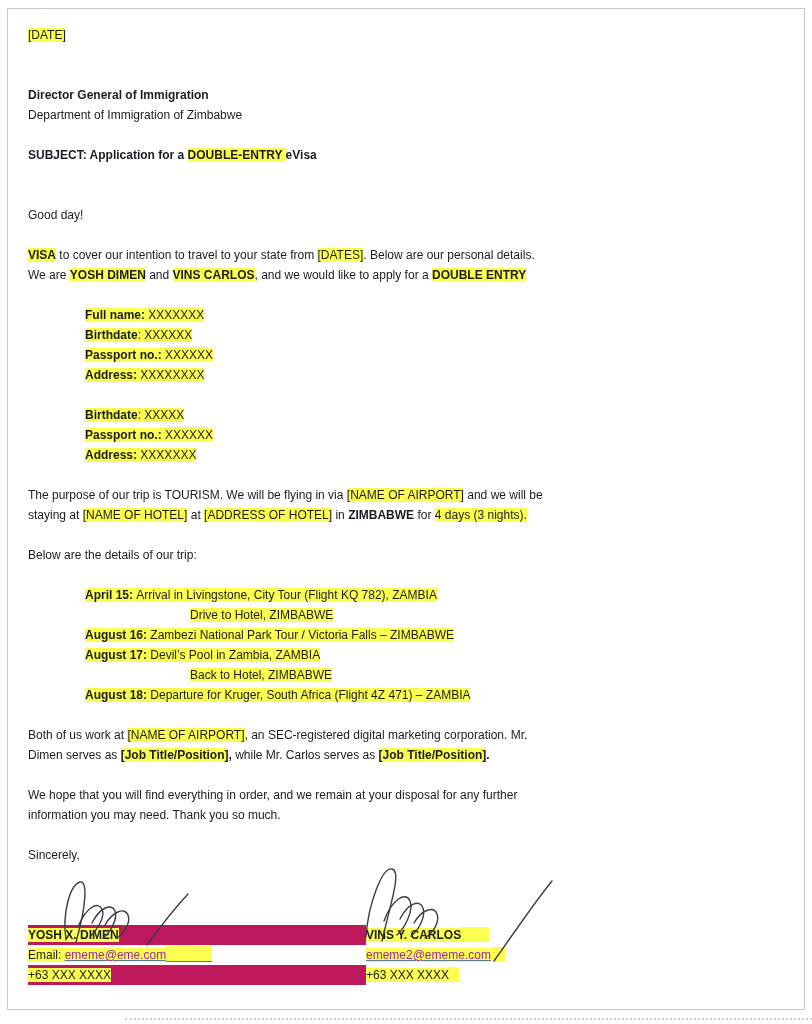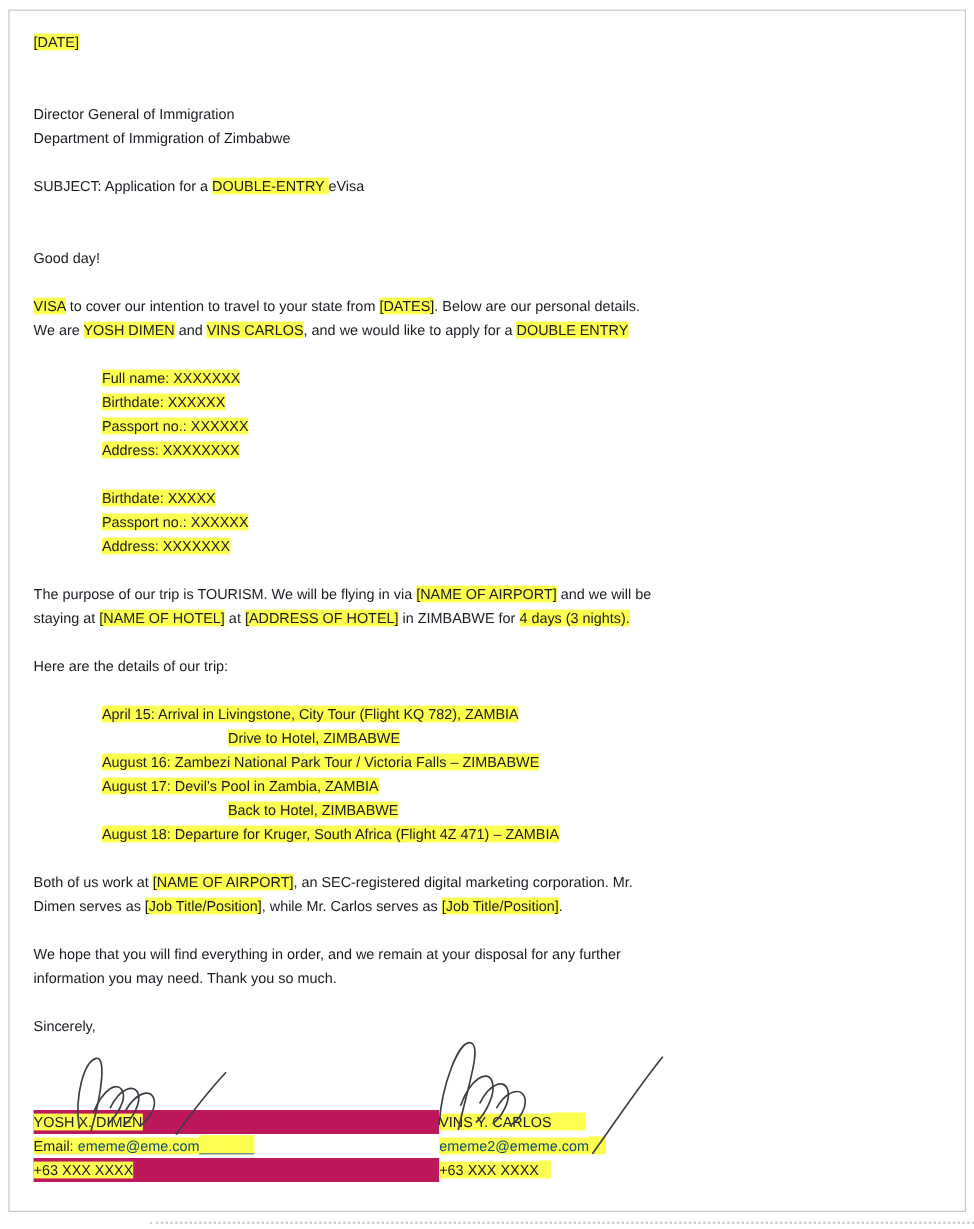--- a/index.html
+++ b/index.html
@@ -12,23 +12,23 @@
     position:absolute;left:7px;top:8px;width:798px;height:1002px;
     box-sizing:border-box;border:1px solid #c9c9c9;background:#ffffff;
   }
   .content{position:absolute;left:20px;top:16px;right:8px;}
   .line{
     height:20px;line-height:20px;font-size:12px;color:#1b1b22;
     white-space:pre;
   }
   .ind1{padding-left:57px}
   .ind2{padding-left:162px}
-  .b{font-weight:normal}
+  .b{font-weight:bold}
   .hl{background:#fdff50}
-  .link{color:#0c4a6e;text-decoration-color:#5a7d8c;cursor:pointer}
+  .link{color:#a21caf;text-decoration:underline;text-decoration-color:#5a7d8c;cursor:pointer}
   .pad{display:inline-block;height:15px;vertical-align:-3px}
   .pad.u{border-bottom:1px solid #5a7d8c}
   .cols .col-left{display:inline-block;width:338px;vertical-align:top}
   .cols .col-right{display:inline-block;vertical-align:top}
   .fill-hl{background:#be185d}
   .sig-overlay{position:absolute;left:26px;top:845px;pointer-events:none;z-index:3}
   .sig-overlay path{fill:none;stroke:#3d3d46;stroke-width:1.4;stroke-linecap:round}
   .page-break{
     position:absolute;left:125px;width:687px;top:1018px;height:0;
     border-top:2px dotted #cfcfcf;
@@ -58,21 +58,21 @@
       <div class="line ind1"><span class="b hl">Passport no.: </span><span class="hl">XXXXXX</span></div>
       <div class="line ind1"><span class="b hl">Address: </span><span class="hl">XXXXXXXX</span></div>
       <div class="line">&nbsp;</div>
       <div class="line ind1"><span class="b hl">Birthdate</span><span class="hl">: XXXXX</span></div>
       <div class="line ind1"><span class="b hl">Passport no.: </span><span class="hl">XXXXXX</span></div>
       <div class="line ind1"><span class="b hl">Address: </span><span class="hl">XXXXXXX</span></div>
       <div class="line">&nbsp;</div>
       <div class="line"><span class="">The purpose of our trip is TOURISM. We will be flying in via </span><span class="hl">[NAME OF AIRPORT]</span><span class=""> and we will be</span></div>
       <div class="line"><span class="">staying at </span><span class="hl">[NAME OF HOTEL]</span><span class=""> at </span><span class="hl">[ADDRESS OF HOTEL]</span><span class=""> in </span><span class="b">ZIMBABWE</span><span class=""> for </span><span class="hl">4 days (3 nights).</span></div>
       <div class="line">&nbsp;</div>
-      <div class="line"><span class="">Here are the details of our trip:</span></div>
+      <div class="line"><span class="">Below are the details of our trip:</span></div>
       <div class="line">&nbsp;</div>
       <div class="line ind1"><span class="b hl">April 15: </span><span class="hl">Arrival in Livingstone, City Tour (Flight KQ 782), ZAMBIA</span></div>
       <div class="line ind2"><span class="hl">Drive to Hotel, ZIMBABWE</span></div>
       <div class="line ind1"><span class="b hl">August 16: </span><span class="hl">Zambezi National Park Tour / Victoria Falls – ZIMBABWE</span></div>
       <div class="line ind1"><span class="b hl">August 17: </span><span class="hl">Devil’s Pool in Zambia, ZAMBIA</span></div>
       <div class="line ind2"><span class="hl">Back to Hotel, ZIMBABWE</span></div>
       <div class="line ind1"><span class="b hl">August 18: </span><span class="hl">Departure for Kruger, South Africa (Flight 4Z 471) – ZAMBIA</span></div>
       <div class="line">&nbsp;</div>
       <div class="line"><span class="">Both of us work at </span><span class="hl">[NAME OF AIRPORT]</span><span class="">, an SEC-registered digital marketing corporation. Mr.</span></div>
       <div class="line"><span class="">Dimen serves as </span><span class="b hl">[Job Title/Position]</span><span class="b">,</span><span class=""> while Mr. Carlos serves as </span><span class="b hl">[Job Title/Position]</span><span class="b">.</span></div>

